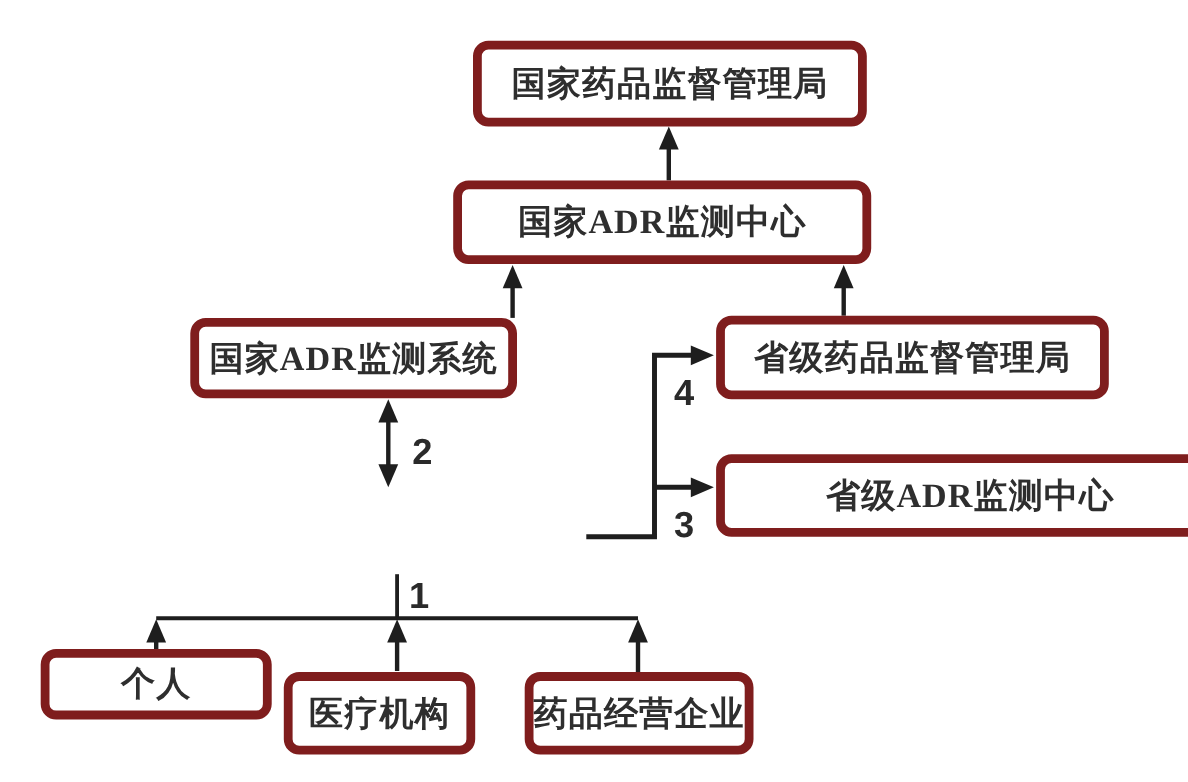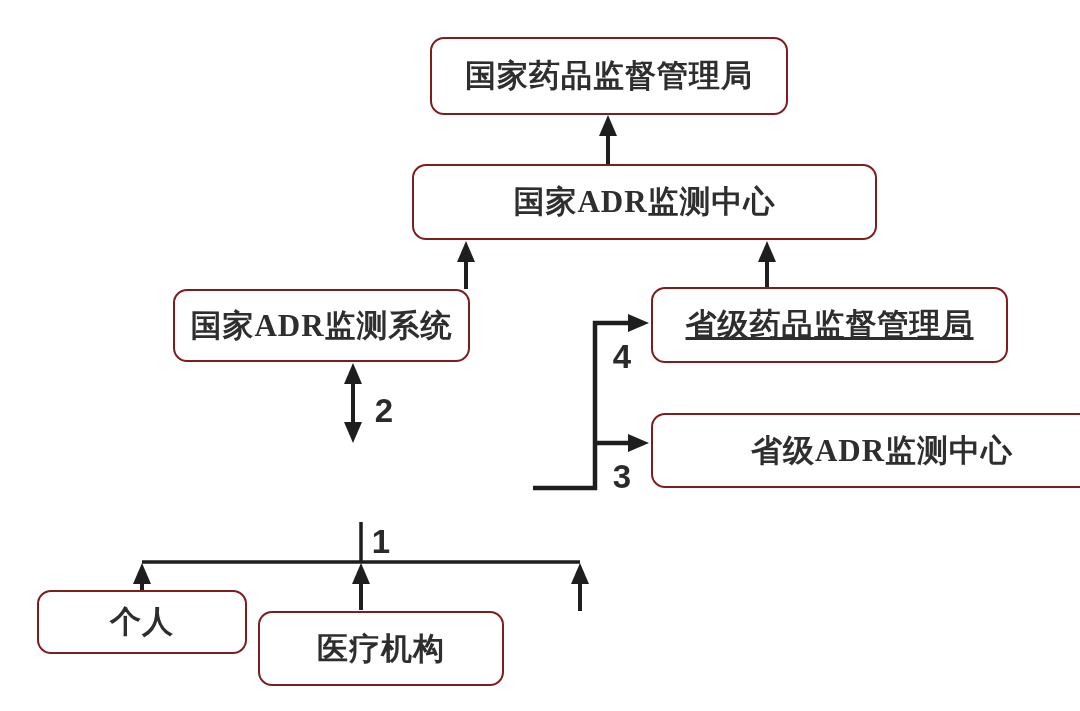--- a/index.html
+++ b/index.html
@@ -14,40 +14,40 @@
   .edges-svg {
     position: absolute;
     left: 0; top: 0;
     width: 1080px; height: 711px;
     pointer-events: none;
   }
   .box {
     position: absolute;
     box-sizing: border-box;
     background: #ffffff;
-    border: 2px solid #7f1d1d;
+    border: 8px solid #7f1d1d;
     border-radius: 14px;
     display: flex;
     align-items: center;
     justify-content: center;
     font-weight: 700;
     font-size: 31px;
     letter-spacing: 1px;
     color: #2e2e2e;
     font-family: "Liberation Serif", serif;
     white-space: nowrap;
   }
   .b1 { left: 430px; top: 37px;  width: 358px; height: 78px; }
-  .b2 { left: 412px; top: 164px; width: 465px; height: 76px; }
+  .b2 { left: 412px; top: 164px; width: 380px; height: 76px; }
   .b3 { left: 173px; top: 289px; width: 297px; height: 73px; }
-  .b4 { left: 651px; top: 287px; width: 357px; height: 76px; text-decoration: underline; }
+  .b4 { left: 651px; top: 287px; width: 357px; height: 76px; }
   .b5 { left: 651px; top: 413px; width: 462px; height: 75px; }
   .b6 { left: 172px; top: 444px; width: 361px; height: 78px; }
   .b7 { left: 37px;  top: 590px; width: 210px; height: 64px; }
-  .b8 { left: 258px; top: 611px; width: 246px; height: 75px; }
+  .b8 { left: 258px; top: 611px; width: 174px; height: 75px; }
   .b9 { left: 477px; top: 611px; width: 208px; height: 75px; }
   .num {
     position: absolute;
     transform: translate(-50%, -50%);
     font-weight: 700;
     font-size: 33px;
     color: #2a2a2a;
     font-family: "Liberation Sans", sans-serif;
   }
   .n1 { left: 381px; top: 542px; }
@@ -128,19 +128,22 @@
   </div>
   <div class="box b5">
     <span>省级ADR监测中心</span>
   </div>
   <div class="box b7">
     <span>个人</span>
   </div>
   <div class="box b8">
     <span>医疗机构</span>
   </div>
+  <div class="box b9">
+    <span>药品经营企业</span>
+  </div>
 
   <span class="num n1">1</span>
   <span class="num n2">2</span>
   <span class="num n3">3</span>
   <span class="num n4">4</span>
 
 </div>
 
 </body></html>

